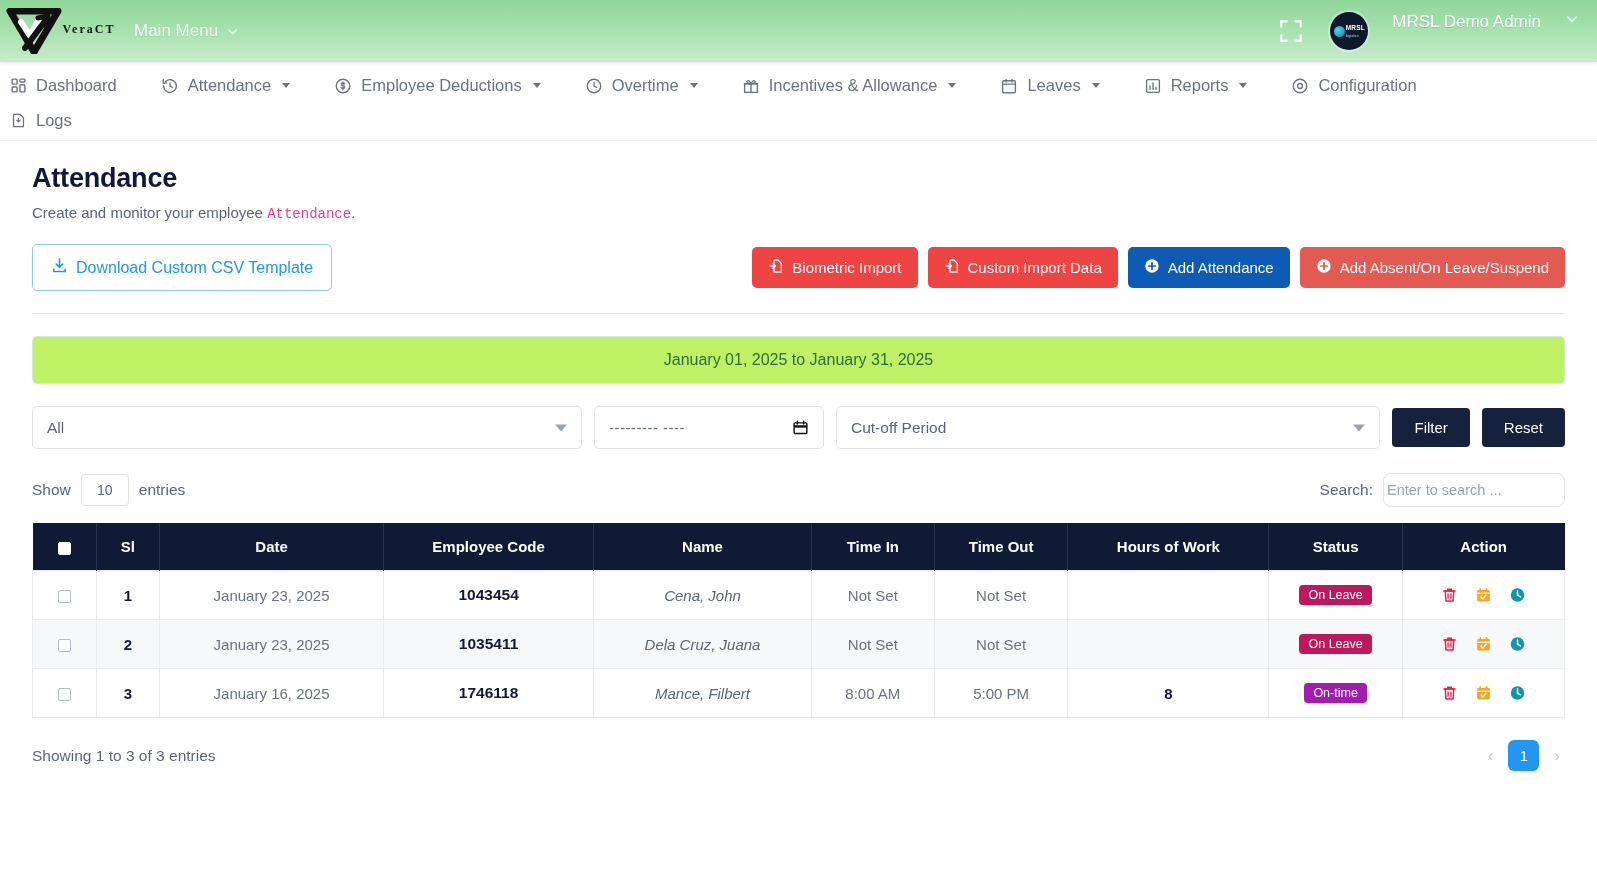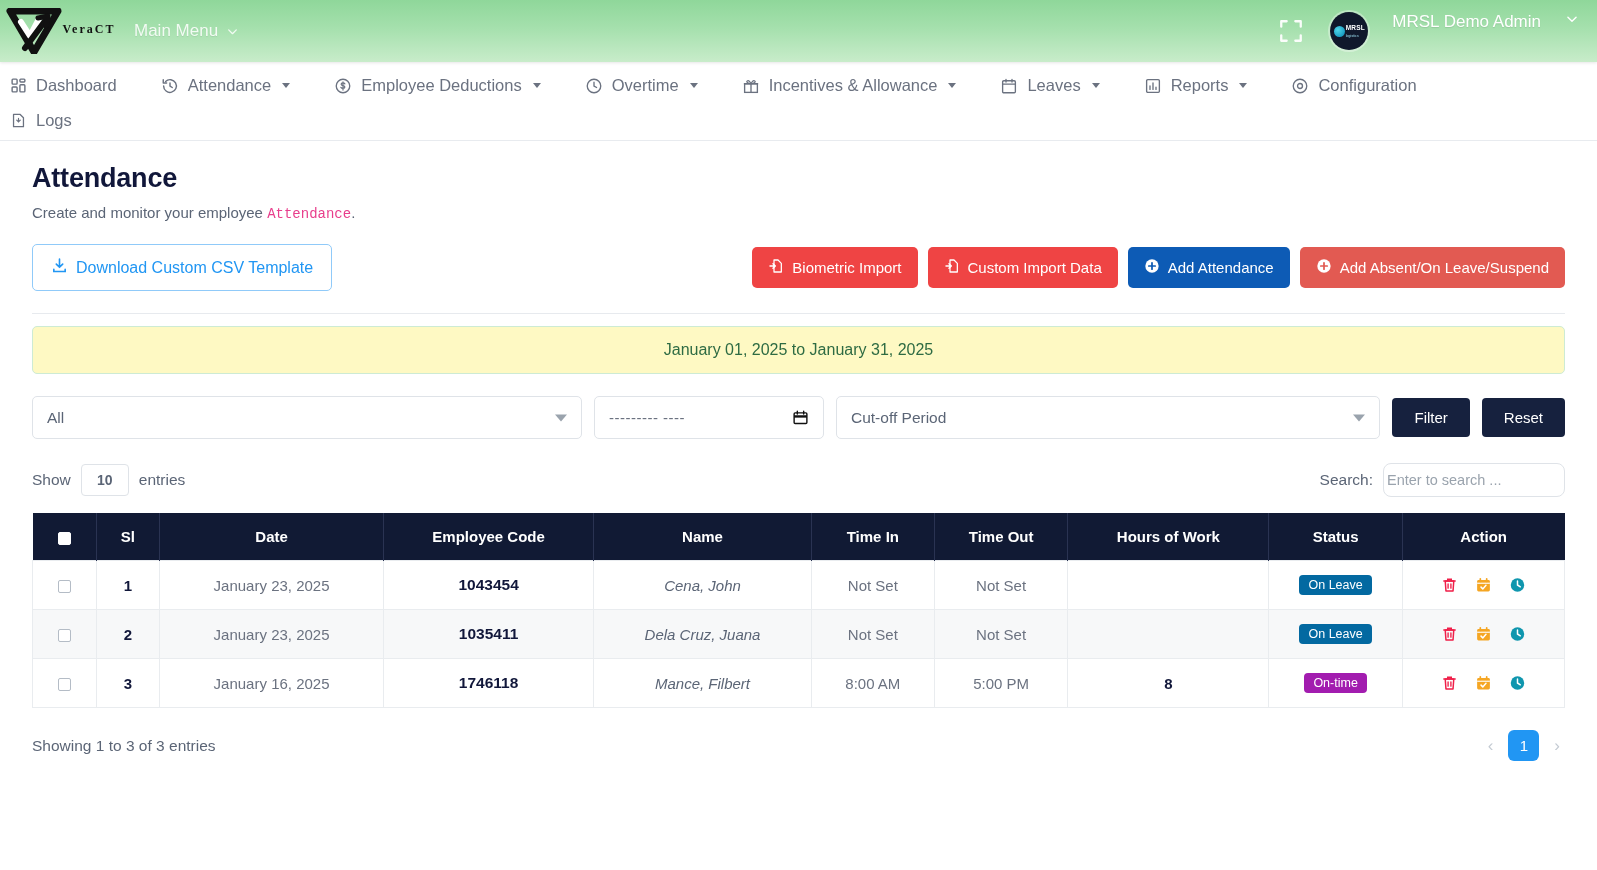--- a/index.html
+++ b/index.html
@@ -89,22 +89,22 @@
     background:#fff; color:#2196f3; border:1px solid #90caf9;
     padding:12px 18px; font-size:16px;
   }
   .btn-lightblue{ background:#ef4444; }
   .btn-darkblue{ background:#0d5bb5; }
   .btn-red{ background:#e25a52;padding-left:16px; }
   .btn-navy{ background:#16213e; padding:11px 22px; border-radius:4px;}
 
   
   .date-banner{
-    margin-top:12px;
-    background:#fef9c3; border:1px solid #cdebd4; border-radius:5px;
+    margin-top:22px;
+    background:#bef264; border:1px solid #cdebd4; border-radius:5px;
     color:#2e6b43; font-size:16px; text-align:center; padding:14px 0;
   }
 
   
   .filters{ display:flex; align-items:center; gap:12px; margin-top:22px; }
   .select-box{
     position:relative; background:#fff; border:1px solid #dfe3e8; border-radius:5px;
     height:43px; display:flex; align-items:center; padding:0 14px;
     color:#5b6576; font-size:15.5px;
   }
@@ -117,21 +117,21 @@
   .sel-date .dashes{ letter-spacing:.5px; color:#6b7280; font-size:15px;}
   .sel-cut{ flex:1 1 auto; }
   .cal-ico{ color:#111; display:flex; align-items:center;}
 
   
   .tbl-controls{ display:flex; align-items:center; margin-top:24px; }
   .show-entries{ display:flex; align-items:center; gap:10px; font-size:15.5px; color:#5b6576; }
   .entries-input{
     width:48px; height:32px; border:1px solid #dfe3e8; border-radius:4px;
     text-align:center; font-size:14px; color:#5b6576;
-    font-family:"Liberation Sans", sans-serif; background:#fff;font-weight:bold;
+    font-family:"Liberation Sans", sans-serif; background:#fff;
   }
   .search-wrap{ margin-left:auto; display:flex; align-items:center; gap:10px; font-size:15.5px; color:#5b6576;}
   .search-input{
     width:182px; height:34px; border:1px solid #dfe3e8; border-radius:8px;
     padding:0 3px; font-size:14.5px; color:#5b6576; background:#fff;
     font-family:"Liberation Sans", sans-serif;
   }
   .search-input::placeholder{ color:#9aa3ad; }
 
   
@@ -152,21 +152,21 @@
   td.c-hours{ font-weight:700; color:#11173a; }
   .cb{
     width:13px;height:13px;border:1px solid #b4bcc6;border-radius:2px;background:#fff;
     display:inline-block; vertical-align:middle;
   }
   th .cb{ background:#fff; border-color:#fff; }
   .badge{
     display:inline-block; border-radius:4px; padding:3px 9px;
     font-size:12.5px; color:#fff; font-weight:400;
   }
-  .badge-teal{ background:#0369a1; }
+  .badge-teal{ background:#be185d; }
   .badge-green{ background:#a21caf; }
   .actions{ display:flex; align-items:center; justify-content:center; gap:17px; }
   .act{ cursor:pointer; display:flex; align-items:center; }
 
   
   .tbl-footer{ display:flex; align-items:center; margin-top:22px; }
   .showing{ font-size:15.5px; color:#5b6576; }
   .pager{ margin-left:auto; display:flex; align-items:center; gap:10px; }
   .pg-chev{ color:#c4cbd3; font-size:17px; cursor:pointer; padding:0 5px;}
   .pg-num{

